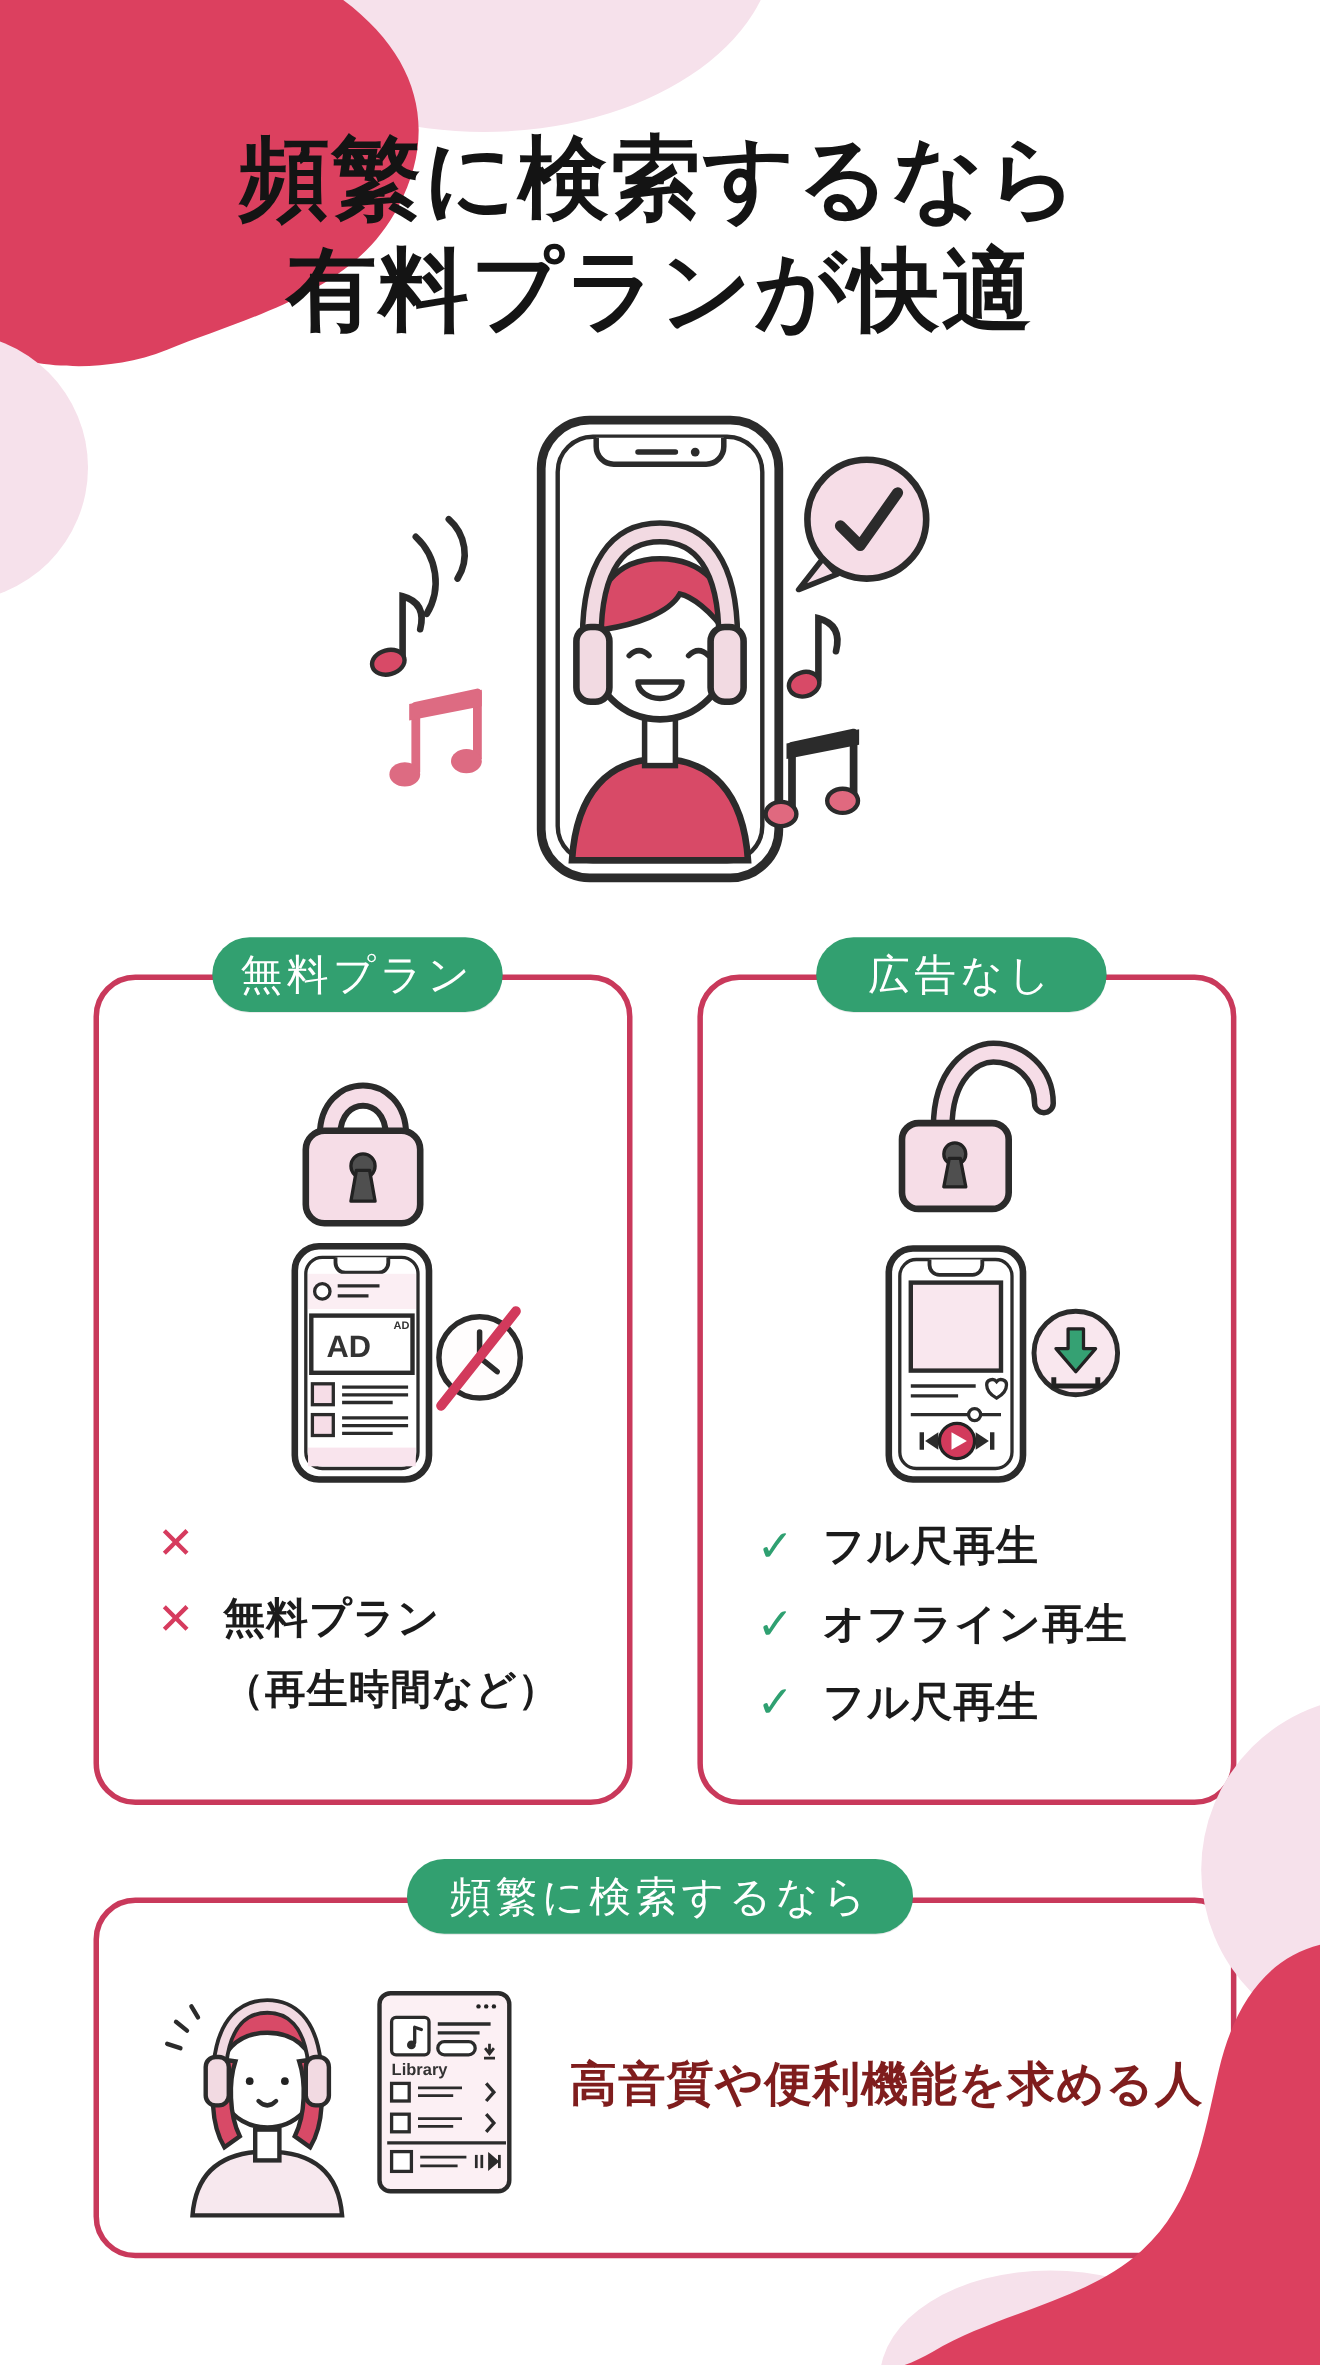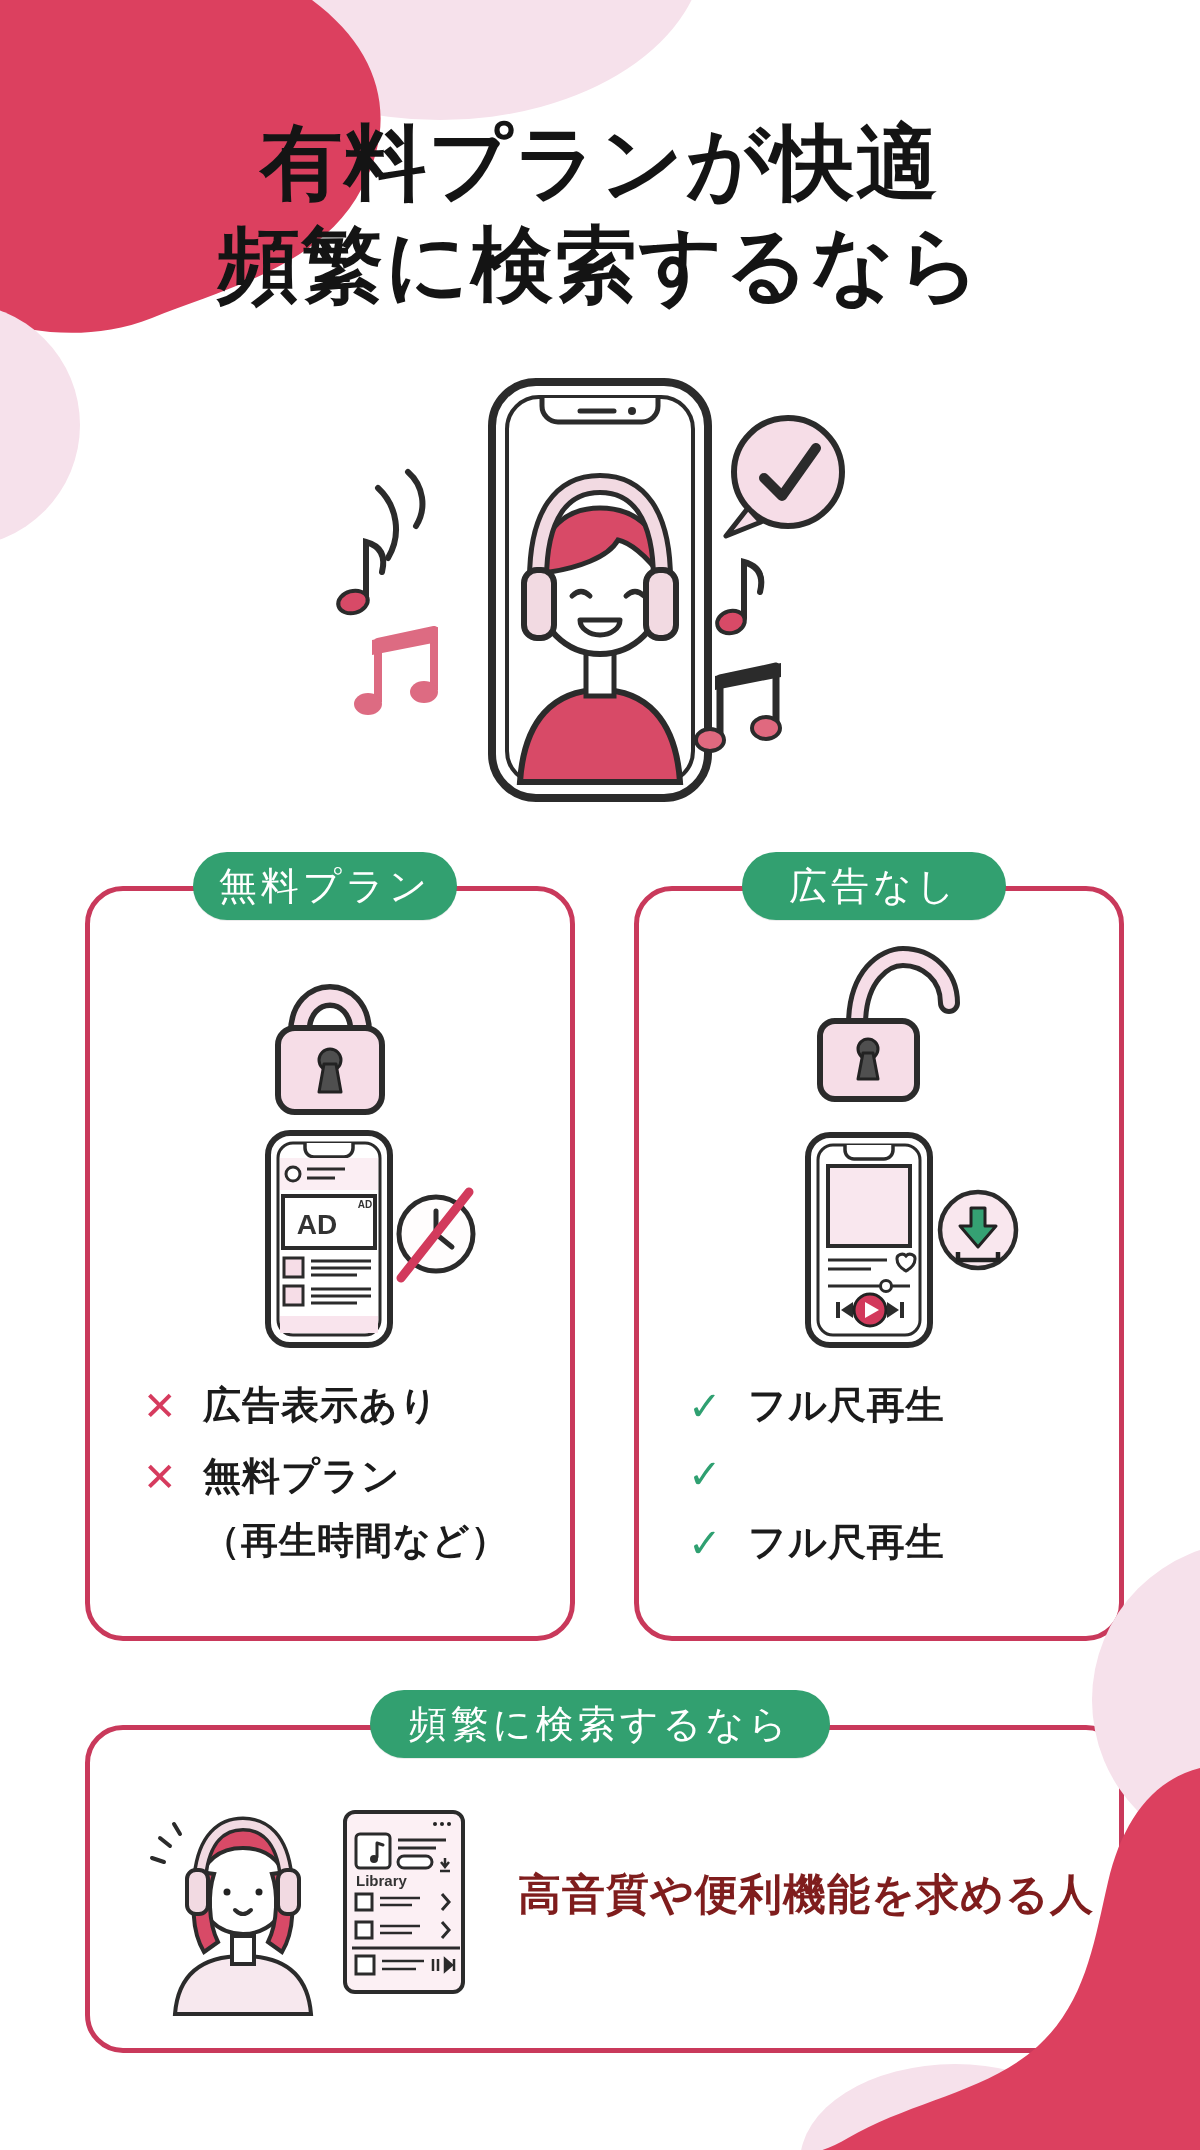--- a/index.html
+++ b/index.html
@@ -64,22 +64,22 @@
     <circle cx="-42" cy="425" r="122" fill="#f6e1eb"></circle>
   </svg>
 
   <svg class="abs" style="left:780px;top:1530px;z-index:4;" width="420" height="620" viewBox="0 0 420 620">
     <circle cx="470" cy="170" r="158" fill="#f6e1eb"></circle>
     <ellipse cx="175" cy="632" rx="155" ry="98" fill="#f6e1eb"></ellipse>
     <path d="M420,238 C372,250 342,292 328,352 C314,412 306,472 258,516 C208,562 128,572 68,608 C48,620 30,624 14,628 L420,628 Z" fill="#dc405f"></path>
   </svg>
 
   <div class="title">
+    <div>頻繁に検索するなら</div>
     <div>有料プランが快適</div>
-    <div>頻繁に検索するなら</div>
   </div>
 
   <svg class="abs" style="left:140px;top:330px;" width="920" height="530" viewBox="0 0 920 530">
 
     <g fill="none" stroke="#2b2b2b" stroke-width="6" stroke-linecap="round">
       <path d="M268,142 a42,42 0 0 1 8,54"></path>
       <path d="M238,158 a56,56 0 0 1 10,70"></path>
     </g>
 
     <g>
@@ -177,21 +177,20 @@
       <circle cx="183" cy="116" r="37" fill="#fffdfd" stroke="#2b2b2b" stroke-width="5"></circle>
       <line x1="183" y1="116" x2="183" y2="93" stroke="#2b2b2b" stroke-width="5" stroke-linecap="round"></line>
       <line x1="183" y1="116" x2="199" y2="129" stroke="#2b2b2b" stroke-width="5" stroke-linecap="round"></line>
       <line x1="148" y1="160" x2="216" y2="74" stroke="#d23a5c" stroke-width="9" stroke-linecap="round"></line>
     </g>
   </svg>
 
   <div class="plan-list plan-list-free">
     <div class="plan-row">
       <span class="mark mark-x">✕</span>
-      <span class="txt">広告表示あり</span>
     </div>
     <div class="plan-row">
       <span class="mark mark-x">✕</span>
       <span class="txt">無料プラン</span>
     </div>
     <div class="plan-row sub">
       <span class="mark"></span>
       <span class="txt">（再生時間など）</span>
     </div>
   </div>
@@ -234,20 +233,21 @@
     </g>
   </svg>
 
   <div class="plan-list plan-list-paid">
     <div class="plan-row">
       <span class="mark mark-check">✓</span>
       <span class="txt">フル尺再生</span>
     </div>
     <div class="plan-row">
       <span class="mark mark-check">✓</span>
+      <span class="txt">オフライン再生</span>
     </div>
     <div class="plan-row">
       <span class="mark mark-check">✓</span>
       <span class="txt">フル尺再生</span>
     </div>
   </div>
 
   <div class="card card-rec"></div>
   <div class="pill pill-rec">
     <span>頻繁に検索するなら</span>

